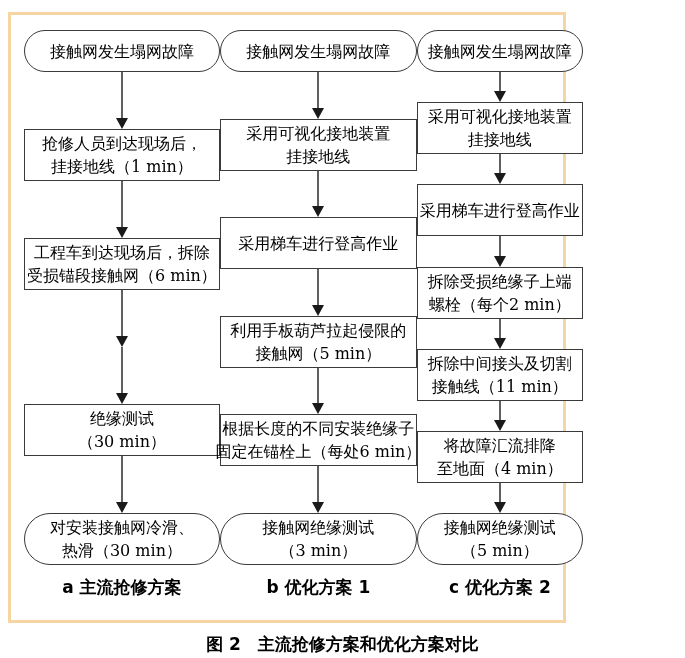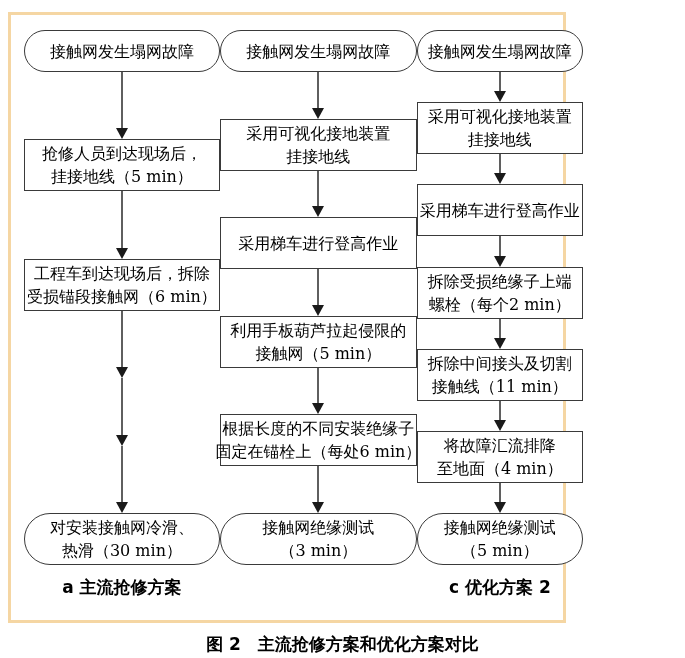--- a/index.html
+++ b/index.html
@@ -101,35 +101,37 @@
   <div class="frame">
 
     <div class="col">
       <div class="nodes">
         <div class="node stadium">接触网发生塌网故障</div>
         <div class="arrow">
             <i class="shaft"></i>
             <i class="head"></i>
           </div>
         <div class="node rect">抢修人员到达现场后，
-挂接地线（5 min）</div>
+挂接地线（1 min）</div>
         <div class="arrow">
             <i class="shaft"></i>
             <i class="head"></i>
           </div>
         <div class="node rect">工程车到达现场后，拆除
 受损锚段接触网（6 min）</div>
         <div class="arrow">
             <i class="shaft"></i>
             <i class="head"></i>
           </div>
         <div class="arrow">
             <i class="shaft"></i>
             <i class="head"></i>
           </div>
+        <div class="node rect">绝缘测试
+（30 min）</div>
         <div class="arrow">
             <i class="shaft"></i>
             <i class="head"></i>
           </div>
         <div class="node stadium">对安装接触网冷滑、
 热滑（30 min）</div>
       </div>
       <div class="col-label">a 主流抢修方案</div>
     </div>
 
@@ -159,20 +161,21 @@
           </div>
         <div class="node rect">根据长度的不同安装绝缘子
 固定在锚栓上（每处6 min）</div>
         <div class="arrow">
             <i class="shaft"></i>
             <i class="head"></i>
           </div>
         <div class="node stadium">接触网绝缘测试
 （3 min）</div>
       </div>
+      <div class="col-label">b 优化方案 1</div>
     </div>
 
     <div class="col">
       <div class="nodes">
         <div class="node stadium">接触网发生塌网故障</div>
         <div class="arrow">
             <i class="shaft"></i>
             <i class="head"></i>
           </div>
         <div class="node rect">采用可视化接地装置

